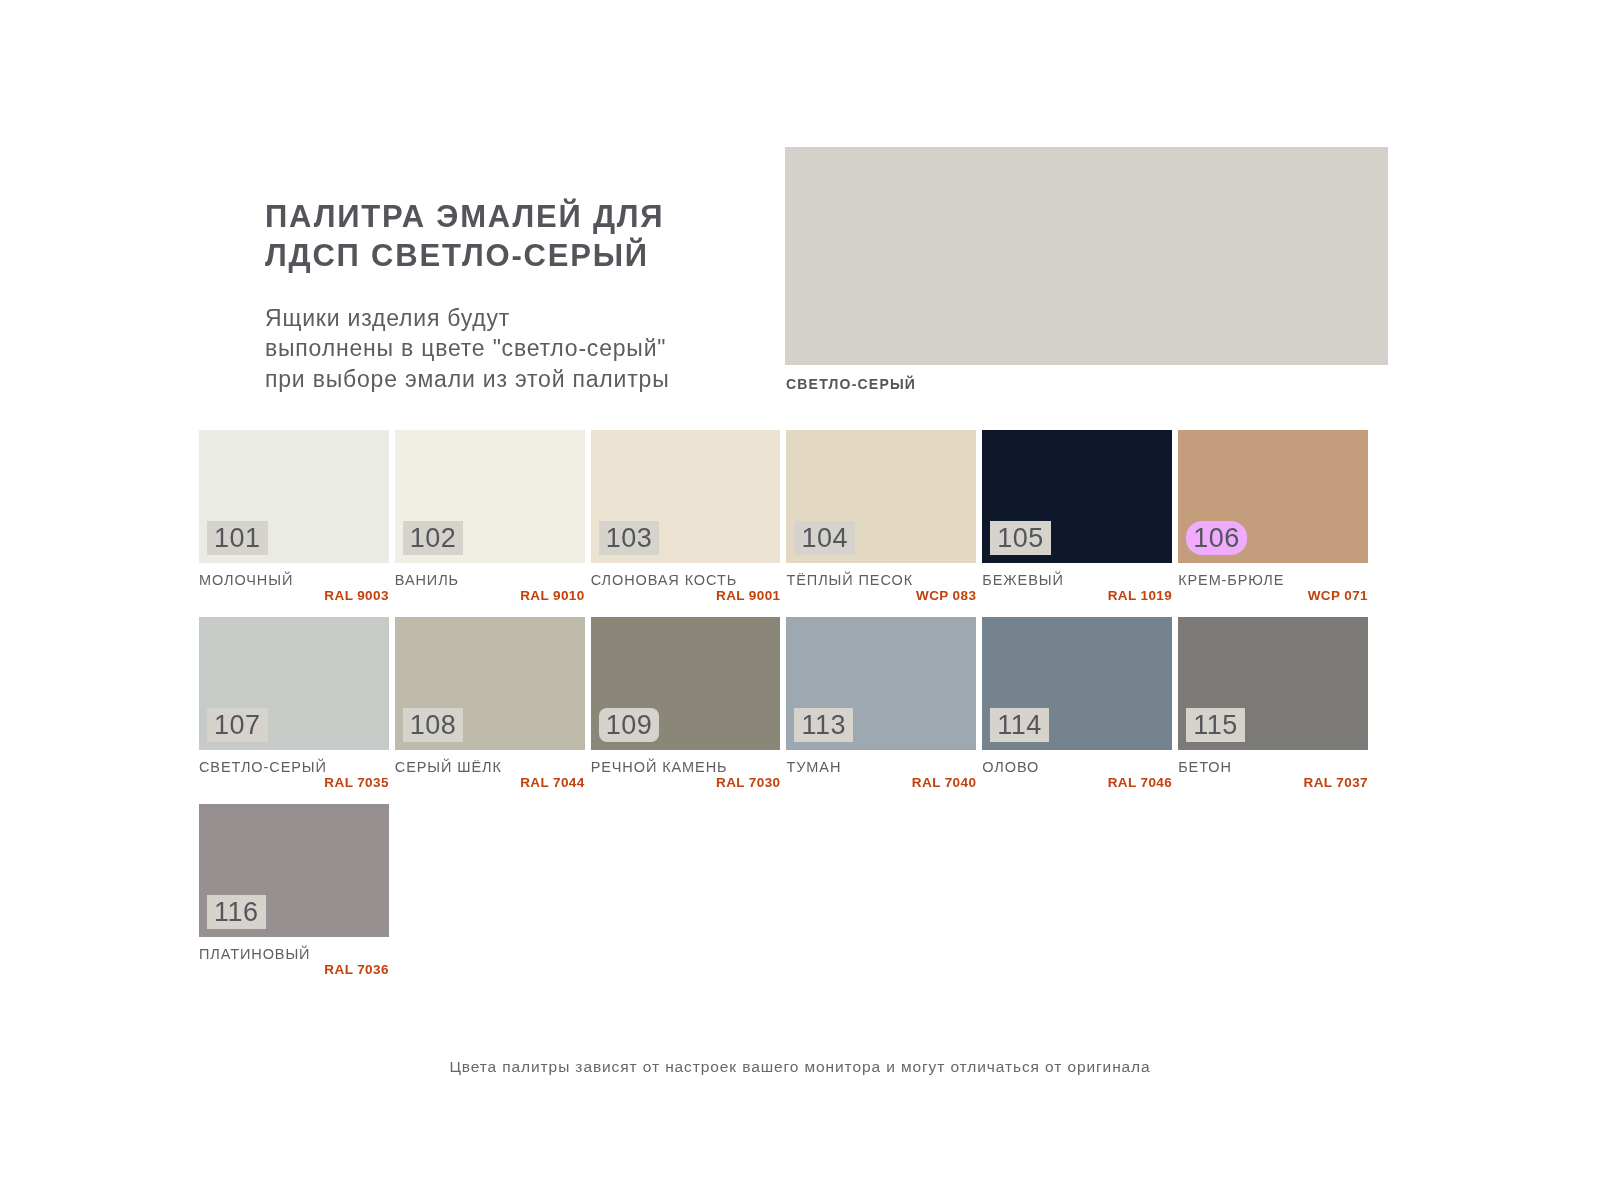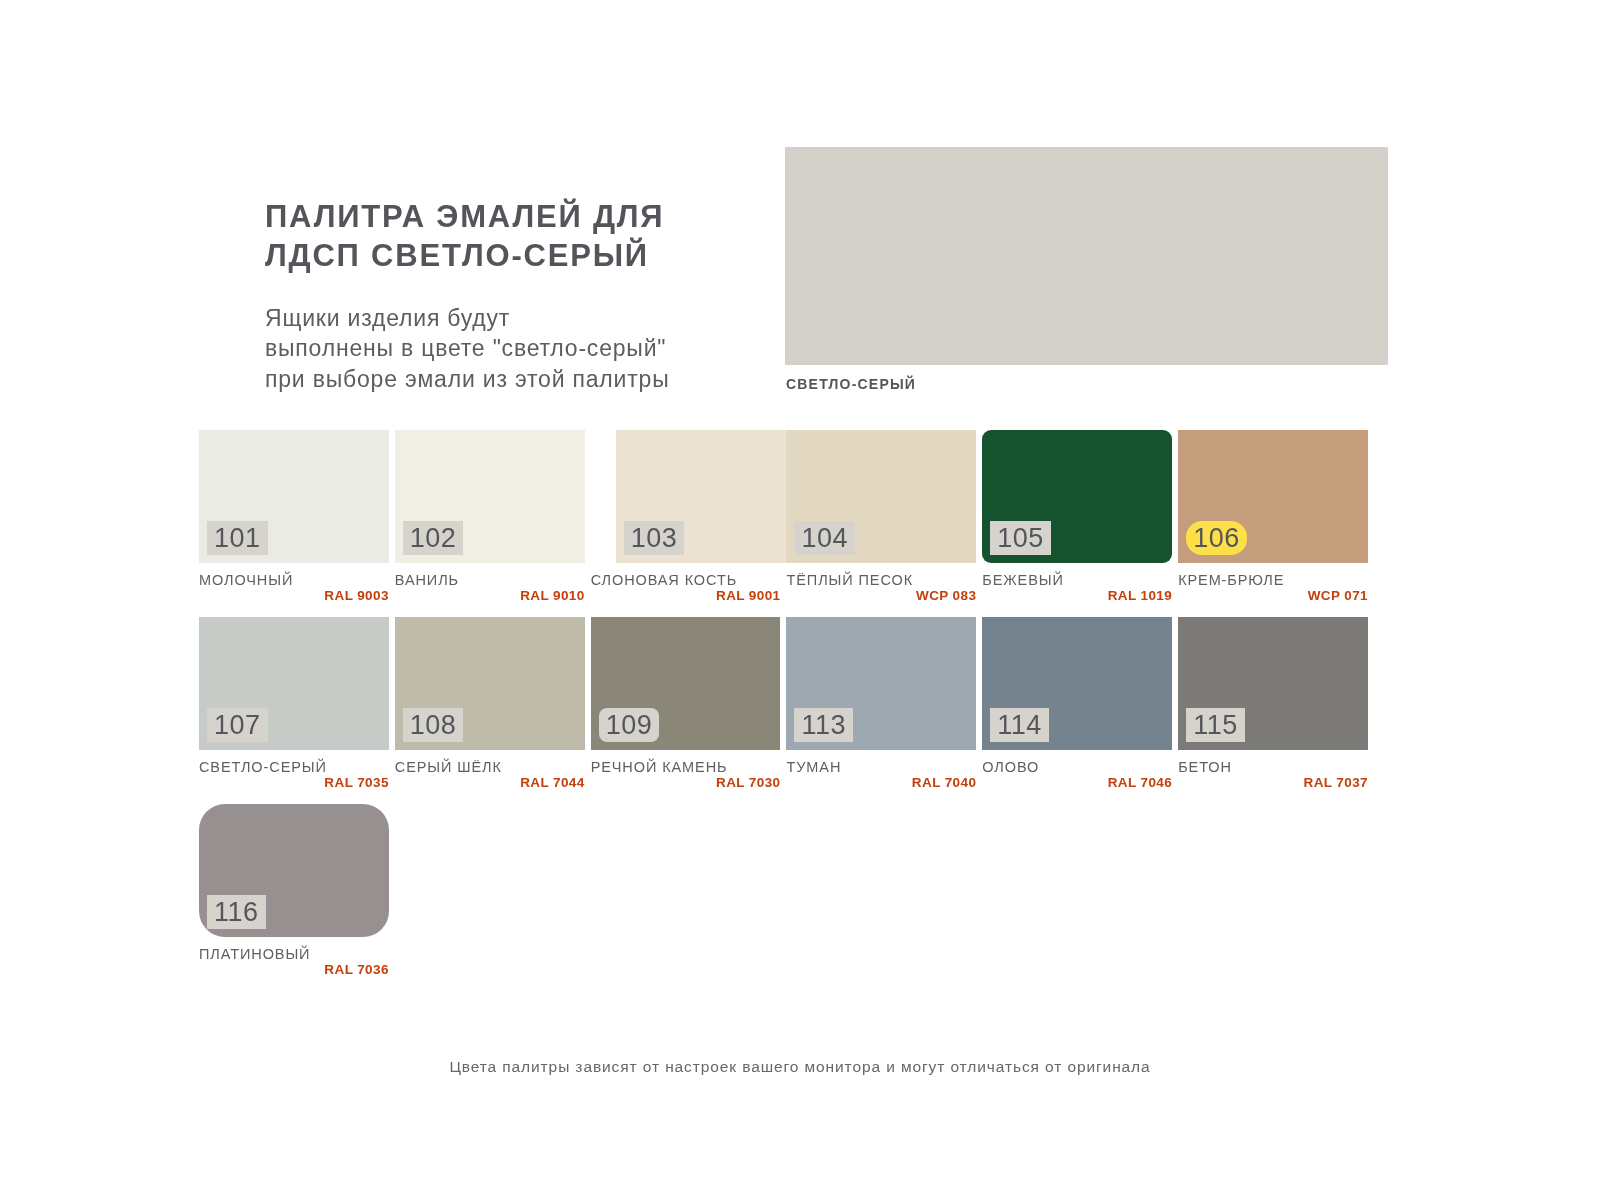--- a/index.html
+++ b/index.html
@@ -84,46 +84,46 @@
 
     <div class="swatch-cell">
       <div class="swatch-color" style="background: rgb(241, 238, 227);">
         <div class="swatch-number" style="background: rgb(213, 211, 203);">102</div>
       </div>
       <div class="swatch-name">ВАНИЛЬ</div>
       <div class="swatch-code">RAL 9010</div>
     </div>
 
     <div class="swatch-cell">
-      <div class="swatch-color" style="background: rgb(235, 226, 210); margin-left: 25px;">
+      <div class="swatch-color" style="background: rgb(235, 226, 210);">
         <div class="swatch-number" style="background: rgb(213, 211, 203);">103</div>
       </div>
       <div class="swatch-name">СЛОНОВАЯ КОСТЬ</div>
       <div class="swatch-code">RAL 9001</div>
     </div>
 
     <div class="swatch-cell">
       <div class="swatch-color" style="background: rgb(227, 217, 195);">
         <div class="swatch-number" style="background: rgb(213, 211, 203);">104</div>
       </div>
       <div class="swatch-name">ТЁПЛЫЙ ПЕСОК</div>
       <div class="swatch-code">WCP 083</div>
     </div>
 
     <div class="swatch-cell">
-      <div class="swatch-color" style="background: #14532d; border-radius: 9px;">
+      <div class="swatch-color" style="background: #0f172a;">
         <div class="swatch-number" style="background: rgb(213, 211, 203);">105</div>
       </div>
       <div class="swatch-name">БЕЖЕВЫЙ</div>
       <div class="swatch-code">RAL 1019</div>
     </div>
 
     <div class="swatch-cell">
       <div class="swatch-color" style="background: rgb(196, 158, 124);">
-        <div class="swatch-number" style="background: #fde047; border-radius: 16px;">106</div>
+        <div class="swatch-number" style="background: #f0abfc; border-radius: 16px;">106</div>
       </div>
       <div class="swatch-name">КРЕМ-БРЮЛЕ</div>
       <div class="swatch-code">WCP 071</div>
     </div>
 
     <div class="swatch-cell">
       <div class="swatch-color" style="background: rgb(199, 203, 200);">
         <div class="swatch-number" style="background: rgb(213, 211, 203);">107</div>
       </div>
       <div class="swatch-name">СВЕТЛО-СЕРЫЙ</div>
@@ -164,21 +164,21 @@
 
     <div class="swatch-cell">
       <div class="swatch-color" style="background: rgb(123, 122, 119); padding-left: 12px;">
         <div class="swatch-number" style="background: rgb(213, 211, 203);">115</div>
       </div>
       <div class="swatch-name">БЕТОН</div>
       <div class="swatch-code">RAL 7037</div>
     </div>
 
     <div class="swatch-cell">
-      <div class="swatch-color" style="background: rgb(150, 145, 144); border-radius: 26px;">
+      <div class="swatch-color" style="background: rgb(150, 145, 144);">
         <div class="swatch-number" style="background: rgb(213, 211, 203);">116</div>
       </div>
       <div class="swatch-name">ПЛАТИНОВЫЙ</div>
       <div class="swatch-code">RAL 7036</div>
     </div>
 
   </div>
 
   <div class="footer-note">Цвета палитры зависят от настроек вашего монитора и могут отличаться от оригинала</div>
 

